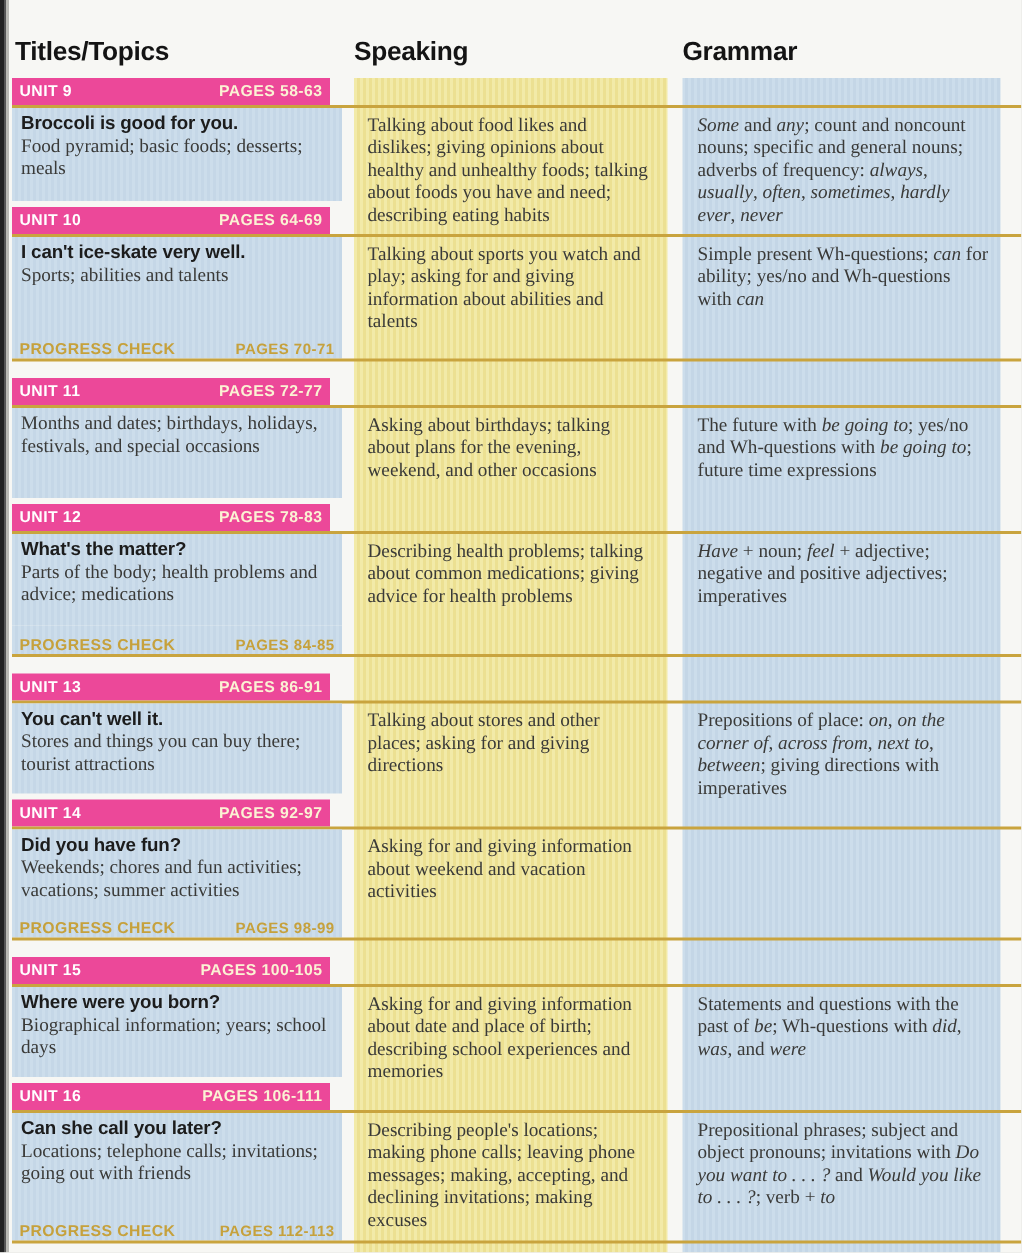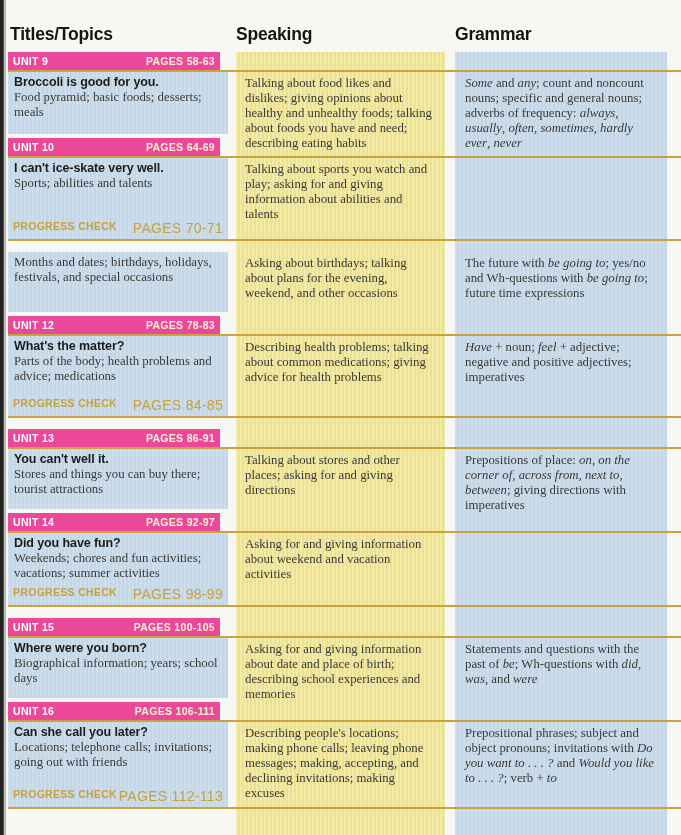--- a/index.html
+++ b/index.html
@@ -55,24 +55,24 @@
   .cell-right{width:212px;margin-left:10px;box-sizing:border-box;padding:4px 8px 0 10px;}
 
   .unit-title{font-weight:bold;font-size:12.5px;color:#1c1c1c;letter-spacing:-0.1px;margin-bottom:1px;}
   .serif{font-family:"Liberation Serif",serif;font-size:12.8px;line-height:1.17;color:#3a3a38;}
 
   
   .row-pc{position:relative;height:21px;}
   .pc-box{
     width:220px;height:19px;box-sizing:border-box;
     background:repeating-linear-gradient(90deg,#ccddeb 0 2px,#c5d7e7 2px 4px);
-    display:flex;justify-content:space-between;align-items:flex-start;padding:0 5px;
+    display:flex;justify-content:space-between;align-items:flex-end;padding:0 5px;
   }
   .pc-box .u{color:#c6a13c;font-weight:bold;font-size:10.5px;letter-spacing:.3px;}
-  .pc-box .p{color:#c6a13c;font-weight:normal;font-size:14px;letter-spacing:.3px;}
+  .pc-box .p{color:#c6a13c;font-weight:bold;font-size:10px;letter-spacing:.3px;}
 
   .row-gap{height:11px;}
   .row-gap.small{height:8px;}
 </style>
 </head>
 <body>
 
 <div class="sheet">
   <div class="scan-edge"></div>
   <div class="content">
@@ -107,29 +107,36 @@
           <span class="u">UNIT 10</span>
           <span class="p">PAGES 64-69</span>
         </div>
       </div>
       <div class="row-content" style="height:62px">
         <div class="cell-left">
           <div class="unit-title">I can't ice-skate very well.</div>
           <div class="serif">Sports; abilities and talents</div>
         </div>
         <div class="cell-mid serif">Talking about sports you watch and play; asking for and giving information about abilities and talents</div>
+        <div class="cell-right serif">Simple present Wh-questions; <i>can</i> for ability; yes/no and Wh-questions with <i>can</i></div>
       </div>
       <div class="row-pc goldline">
         <div class="pc-box">
           <span class="u">PROGRESS CHECK</span>
           <span class="p">PAGES 70-71</span>
         </div>
       </div>
       <div class="row-gap"></div>
 
+      <div class="row-bar goldline">
+        <div class="unit-bar">
+          <span class="u">UNIT 11</span>
+          <span class="p">PAGES 72-77</span>
+        </div>
+      </div>
       <div class="row-content gap-below" style="height:64px">
         <div class="cell-left">
           <div class="serif">Months and dates; birthdays, holidays, festivals, and special occasions</div>
         </div>
         <div class="cell-mid serif">Asking about birthdays; talking about plans for the evening, weekend, and other occasions</div>
         <div class="cell-right serif">The future with <i>be going to</i>; yes/no and Wh-questions with <i>be going to</i>; future time expressions</div>
       </div>
 
       <div class="row-bar goldline">
         <div class="unit-bar">

